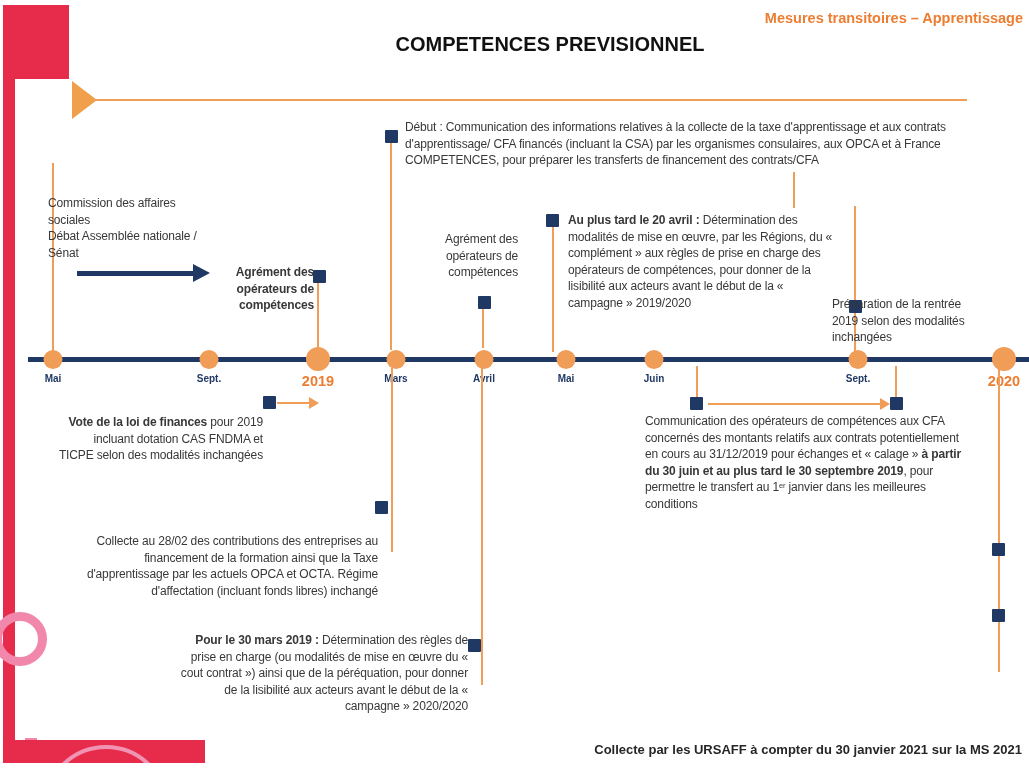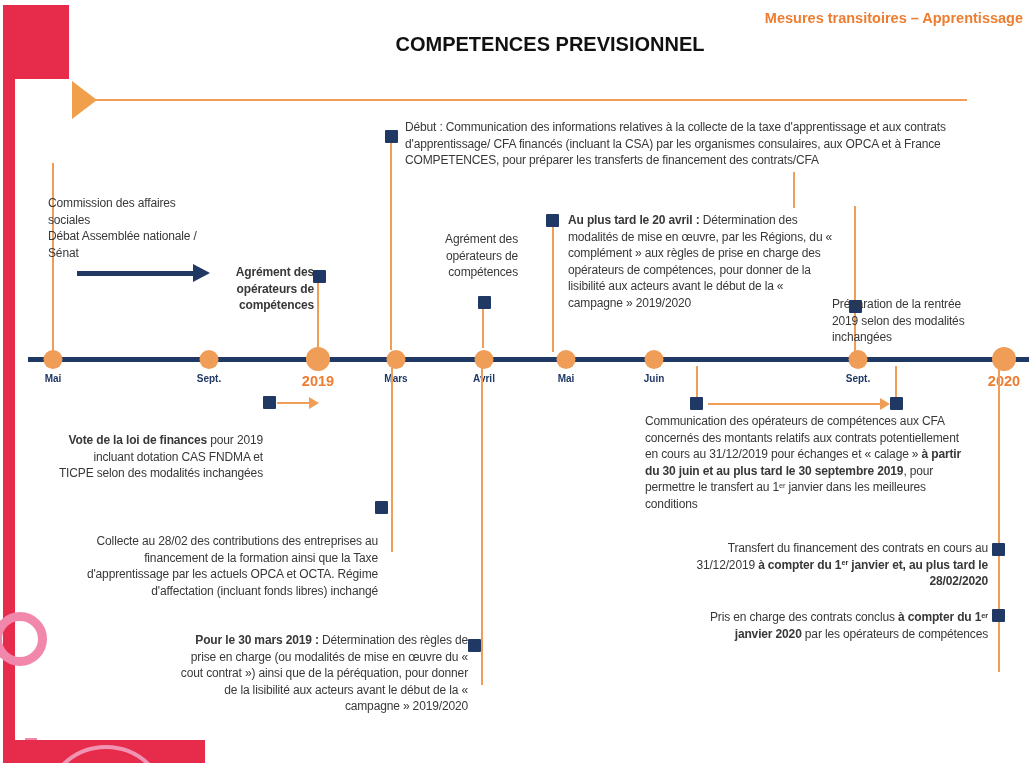--- a/index.html
+++ b/index.html
@@ -125,21 +125,20 @@
   <div class="sq" style="left:992px;top:543px;"></div>
   <div class="sq" style="left:992px;top:609px;"></div>
 
   <div class="note" style="left:405px;top:119px;width:556px;"><span>Début : Communication des informations relatives à la collecte de la taxe d'apprentissage et aux contrats d'apprentissage/ CFA financés  (incluant la CSA) par les organismes consulaires, aux OPCA et à France COMPETENCES, pour préparer les transferts de financement des contrats/CFA</span></div>
   <div class="note" style="left:48px;top:195px;width:165px;"><span>Commission des affaires sociales
 Débat Assemblée nationale / Sénat</span></div>
   <div class="note c" style="left:210px;top:264px;width:104px;"><span style="font-weight: bold;">Agrément des opérateurs de compétences</span></div>
   <div class="note c" style="left:422px;top:231px;width:96px;"><span>Agrément des opérateurs de compétences</span></div>
   <div class="note" style="left:568px;top:212px;width:272px;"><span style="font-weight: bold;">Au plus tard le 20 avril : </span><span>Détermination des modalités de mise en œuvre, par les Régions, du « complément » aux règles de prise en charge des opérateurs de compétences, pour donner de la lisibilité aux acteurs avant le début de la « campagne » 2019/2020</span></div>
   <div class="note" style="left:832px;top:296px;width:150px;"><span>Préparation de la rentrée 2019 selon des modalités inchangées</span></div>
-  <div class="note r" style="left:58px;top:432px;width:205px;"><span style="font-weight: bold;">Vote de la loi de finances</span><span> pour 2019 incluant dotation CAS FNDMA et TICPE selon des modalités inchangées</span></div>
+  <div class="note r" style="left:58px;top:414px;width:205px;"><span style="font-weight: bold;">Vote de la loi de finances</span><span> pour 2019 incluant dotation CAS FNDMA et TICPE selon des modalités inchangées</span></div>
   <div class="note r" style="left:66px;top:533px;width:312px;"><span>Collecte au 28/02 des contributions des entreprises au financement de la formation ainsi que la Taxe d'apprentissage par les actuels OPCA et OCTA. Régime d'affectation (incluant fonds libres) inchangé</span></div>
-  <div class="note r" style="left:180px;top:632px;width:288px;"><span style="font-weight: bold;">Pour le 30 mars 2019 : </span><span>Détermination des règles de prise en charge (ou modalités de mise en œuvre du « cout contrat ») ainsi que de la péréquation, pour donner de la lisibilité aux acteurs avant le début de la « campagne » 2019/2020</span></div>
+  <div class="note r" style="left:180px;top:632px;width:288px;"><span style="font-weight: bold;">Pour le 30 mars 2019 : </span><span>Détermination des règles de prise en charge (ou modalités de mise en œuvre du « cout contrat ») ainsi que de la péréquation, pour donner de la lisibilité aux acteurs avant le début de la « campagne » 2020/2020</span></div>
   <div class="note" style="left:645px;top:413px;width:323px;"><span>Communication des opérateurs de compétences aux CFA concernés des montants relatifs aux contrats potentiellement en cours au 31/12/2019 pour échanges et « calage » </span><span style="font-weight: bold;">à partir du 30 juin et au plus tard le 30 septembre 2019</span><span>, pour permettre le transfert au 1</span><sup>er</sup><span> janvier dans les meilleures conditions</span></div>
-  <div class="note r" style="left:688px;top:540px;width:300px;"><span>Transfert du financement des contrats en cours au 31/12/2019 </span><span style="font-weight: bold;">à compter du 1</span><sup style="font-weight: bold;">er</sup><span style="font-weight: bold;"> janvier et, au plus tard le 28/02/2020</span></div>
-  <div class="note r" style="left:688px;top:609px;width:300px;"><span>Pris en charge des contrats conclus </span><span style="font-weight: bold;">à compter du 1</span><sup style="font-weight: bold;">er</sup><span style="font-weight: bold;"> janvier 2020</span><span> par les opérateurs de compétences</span></div>
 
+  <div class="abs footer-note">Collecte par les URSAFF à compter du 30 janvier 2021 sur la MS 2021</div>
 
 </div>
 
 </body></html>

